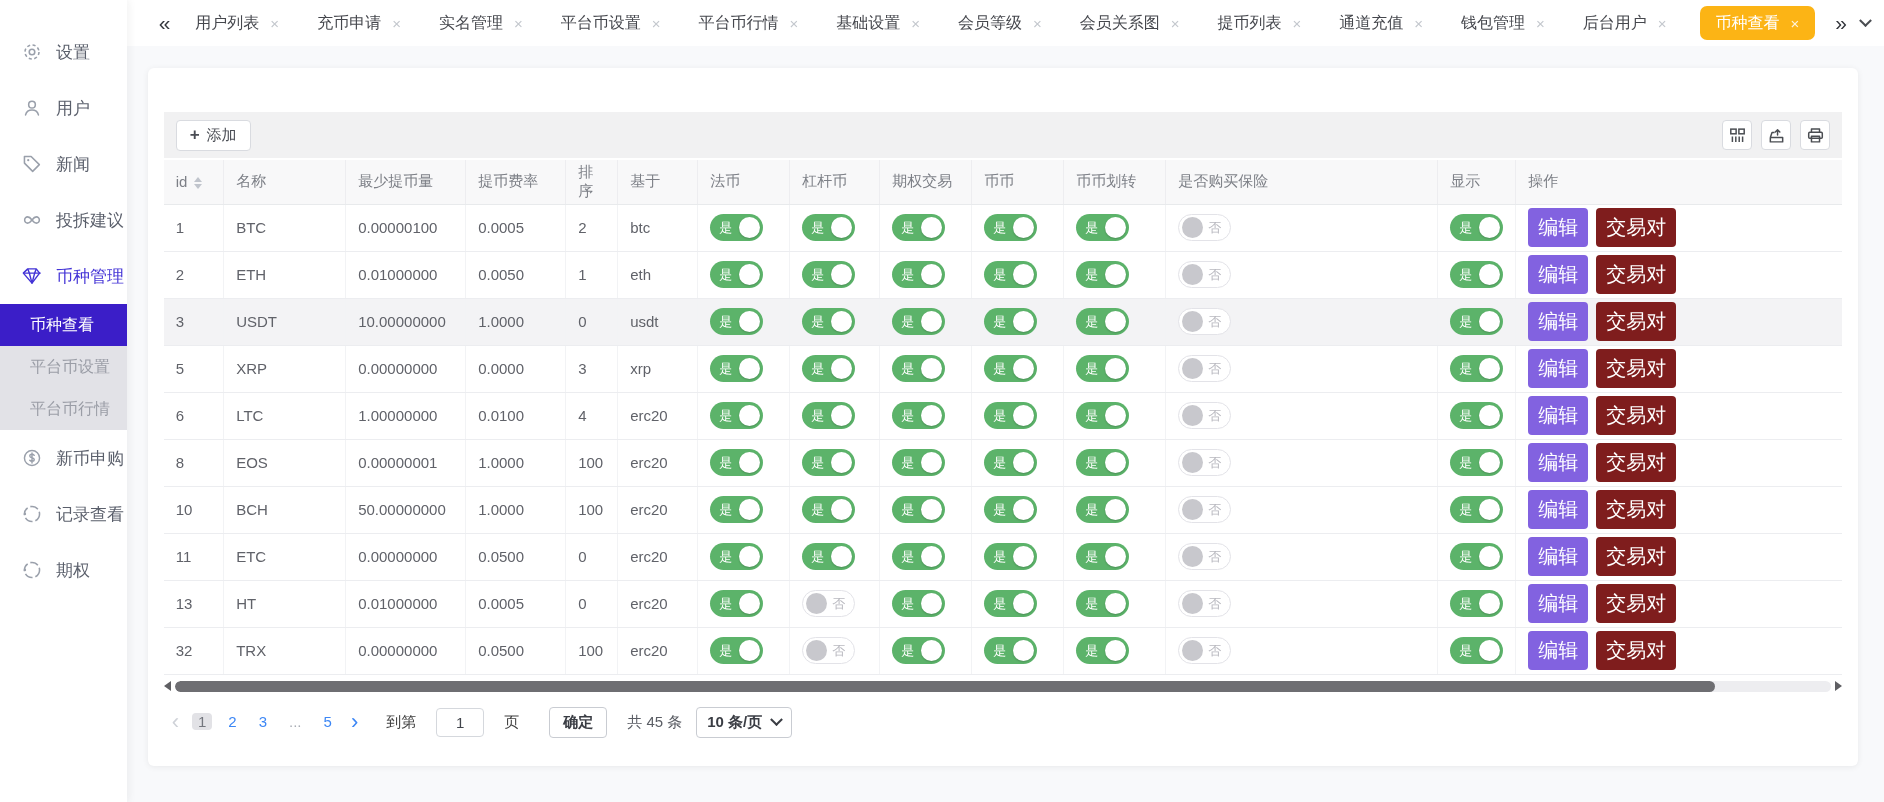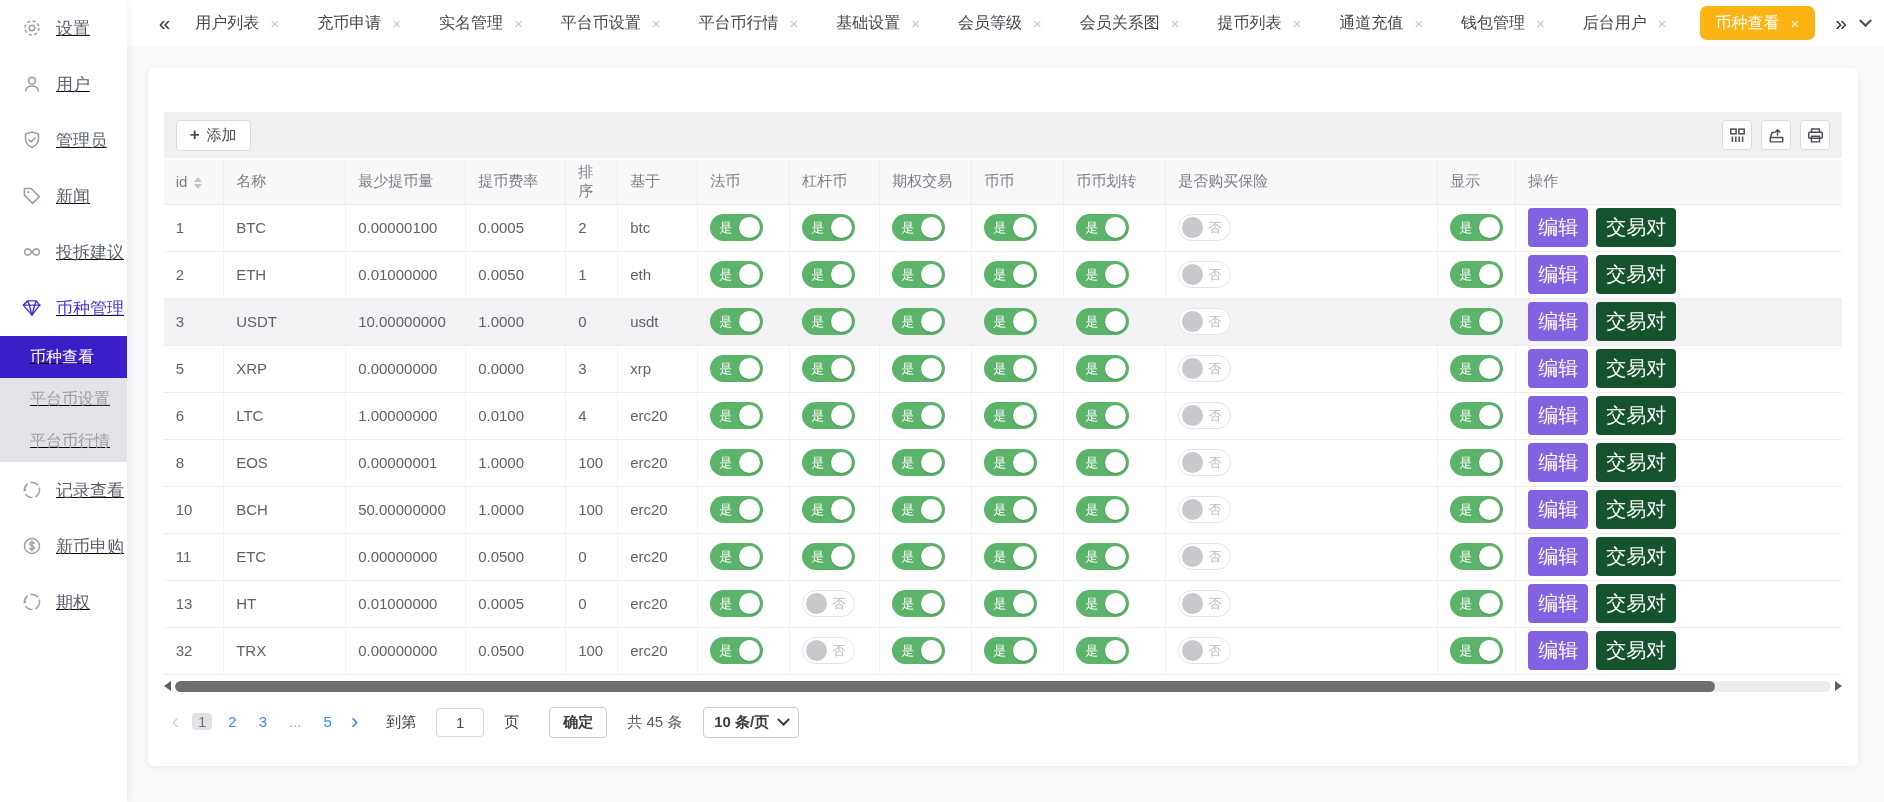--- a/index.html
+++ b/index.html
@@ -1,21 +1,21 @@
 <!DOCTYPE html>
 <html><head>
 <meta charset="utf-8">
 <style>
   * { margin:0; padding:0; box-sizing:border-box; }
   html,body { width:1884px; height:802px; overflow:hidden;
     font-family:"Liberation Sans","DejaVu Sans",sans-serif; background:#f8f9fb; }
   .app { display:flex; width:1884px; height:802px; }
 
   
-  .sidebar { width:204px; background:#fff; box-shadow:2px 0 8px rgba(29,35,41,.06); z-index:5; padding-top:0;text-decoration:underline; }
+  .sidebar { width:204px; background:#fff; box-shadow:2px 0 8px rgba(29,35,41,.06); z-index:5; padding-top:24px; }
   .side-item { height:56px; display:flex; align-items:center; padding-left:22px; cursor:pointer;
     color:#5a5f6b; font-size:17px; }
   .side-item .s-icon { width:20px; height:20px; margin-right:14px; color:#9aa0ab; display:inline-flex; }
   .side-item .s-icon svg { width:20px; height:20px; }
   .side-item.act { color:#4333d6; }
   .side-item.act .s-icon { color:#4333d6; }
   .submenu { background:#e2e2e7; }
   .sub-item { height:42px; display:flex; align-items:center; padding-left:30px; font-size:16px;
     color:#9a9da6; cursor:pointer; }
   .sub-item.act { background:#3b1ec8; color:#fff; }
@@ -71,21 +71,21 @@
   .switch.on { background:#5cb36a; }
   .switch.on .sw-t { color:#fff; margin-left:6px; }
   .switch.on .knob { background:#fff; box-shadow:0 1px 2px rgba(0,0,0,.2); }
   .switch.off { background:#fff; border:1px solid #e3e3e8; flex-direction:row-reverse; }
   .switch.off .sw-t { color:#b8b8bf; margin-right:6px; }
   .switch.off .knob { background:#c8c8cd; }
 
   .act-btn { border:none; border-radius:4px; color:#fff; font-size:20px; padding:6px 10px;
     cursor:pointer; font-family:inherit; }
   .btn-edit { background:#8262e0; margin-right:8px; }
-  .btn-pair { background:#14532d; }
+  .btn-pair { background:#7f1d1d; }
 
   
   .hscroll { height:13px; margin-top:5px; display:flex; align-items:center; }
   .hs-arrow { width:0; height:0; border-top:5px solid transparent; border-bottom:5px solid transparent; cursor:pointer; }
   .hs-left { border-right:7px solid #5f5f63; margin-right:4px; }
   .hs-right { border-left:7px solid #5f5f63; margin-left:4px; }
   .hs-track { flex:1; height:11px; background:#ededf0; border-radius:6px; overflow:hidden; }
   .hs-thumb { width:93%; height:11px; background:#6e6e72; border-radius:6px; cursor:grab; }
 
   
@@ -97,21 +97,21 @@
     color:#3d87f5; cursor:pointer; border-radius:4px; padding:0 6px; }
   .pg-item.current { background:#e2e2e6; color:#73767d; cursor:default; min-width:44px; }
   .pg-item.ellipsis { color:#a9adb5; cursor:default; }
   .pg-label { margin:0 20px; color:#404040; }
   .pg-input { width:48px; height:29px; border:1px solid #d5d8dd; border-radius:4px; text-align:center;
     font-size:15px; color:#42454c; font-family:inherit; }
   .pg-confirm { height:31px; padding:0 13px; margin:0 10px; background:#fff; border:1px solid #c9ccd2;
     border-radius:4px; font-size:15px; font-weight:bold; color:#3a3d44; cursor:pointer; font-family:inherit; }
   .pg-total { margin:10px 10px; color:#5a5d64; }
   .size-select { height:31px; border:1px solid #c9ccd2; border-radius:4px; display:inline-flex;
-    align-items:center; padding:0 10px; margin-left:11px; cursor:pointer; color:#3a3d44; font-weight:bold; }
+    align-items:center; padding:0 10px; margin-left:4px; cursor:pointer; color:#3a3d44; font-weight:bold; }
   .size-select .chev-down { margin-left:10px; border-color:#3a3d44; }
 </style>
 </head>
 <body>
 
 <div class="app">
 
   <aside class="sidebar">
     <nav id="side-nav">
         <div class="side-item">
@@ -127,29 +127,20 @@
           <span class="s-icon">
             <svg viewBox="0 0 18 18" fill="none" stroke="currentColor" stroke-width="1.4" stroke-linecap="round">
               <circle cx="9" cy="6" r="3"></circle>
               <path d="M3.2 15.2c.8-3.2 2.9-4.4 5.8-4.4s5 1.2 5.8 4.4"></path>
             </svg>
           </span>
           <span class="s-label">用户</span>
         </div>
         <div class="side-item">
           <span class="s-icon">
-            <svg viewBox="0 0 18 18" fill="none" stroke="currentColor" stroke-width="1.4" stroke-linejoin="round" stroke-linecap="round">
-              <path d="M9 1.8l5.8 1.9v4.6c0 3.6-2.5 5.9-5.8 7.4-3.3-1.5-5.8-3.8-5.8-7.4V3.7z"></path>
-              <path d="M6.3 8.8l1.9 1.9 3.4-3.7"></path>
-            </svg>
-          </span>
-          <span class="s-label">管理员</span>
-        </div>
-        <div class="side-item">
-          <span class="s-icon">
             <svg viewBox="0 0 18 18" fill="none" stroke="currentColor" stroke-width="1.4" stroke-linejoin="round">
               <path d="M2.2 8.2V2.2h6l7.4 7.4-6 6z"></path>
               <circle cx="5.6" cy="5.6" r="1" fill="currentColor" stroke="none"></circle>
             </svg>
           </span>
           <span class="s-label">新闻</span>
         </div>
         <div class="side-item">
           <span class="s-icon">
             <svg viewBox="0 0 18 18" fill="none" stroke="currentColor" stroke-width="1.4">
@@ -167,35 +158,35 @@
           </span>
           <span class="s-label">币种管理</span>
         </div>
         <div class="submenu">
           <div class="sub-item act">币种查看</div>
           <div class="sub-item">平台币设置</div>
           <div class="sub-item">平台币行情</div>
         </div>
         <div class="side-item">
           <span class="s-icon">
+            <svg viewBox="0 0 18 18" fill="none" stroke="currentColor" stroke-width="1.3" stroke-linecap="round">
+              <circle cx="9" cy="9" r="6.8"></circle>
+              <path d="M11 6.6c-.5-.7-1.2-1-2-1-1.1 0-2 .6-2 1.6s.9 1.4 2 1.6 2 .6 2 1.6-.9 1.6-2 1.6c-.8 0-1.5-.3-2-1M9 4.4v9.2"></path>
+            </svg>
+          </span>
+          <span class="s-label">新币申购</span>
+        </div>
+        <div class="side-item">
+          <span class="s-icon">
             <svg viewBox="0 0 18 18" fill="none" stroke="currentColor" stroke-width="1.4">
               <circle cx="9" cy="9" r="6.8" stroke-dasharray="7.5 2.6"></circle>
               <circle cx="2.6" cy="9" r="1.1" fill="currentColor" stroke="none"></circle>
             </svg>
           </span>
           <span class="s-label">记录查看</span>
-        </div>
-        <div class="side-item">
-          <span class="s-icon">
-            <svg viewBox="0 0 18 18" fill="none" stroke="currentColor" stroke-width="1.3" stroke-linecap="round">
-              <circle cx="9" cy="9" r="6.8"></circle>
-              <path d="M11 6.6c-.5-.7-1.2-1-2-1-1.1 0-2 .6-2 1.6s.9 1.4 2 1.6 2 .6 2 1.6-.9 1.6-2 1.6c-.8 0-1.5-.3-2-1M9 4.4v9.2"></path>
-            </svg>
-          </span>
-          <span class="s-label">新币申购</span>
         </div>
         <div class="side-item">
           <span class="s-icon">
             <svg viewBox="0 0 18 18" fill="none" stroke="currentColor" stroke-width="1.4">
               <circle cx="9" cy="9" r="6.8" stroke-dasharray="7.5 2.6"></circle>
               <circle cx="2.6" cy="9" r="1.1" fill="currentColor" stroke="none"></circle>
             </svg>
           </span>
           <span class="s-label">期权</span>
         </div>

